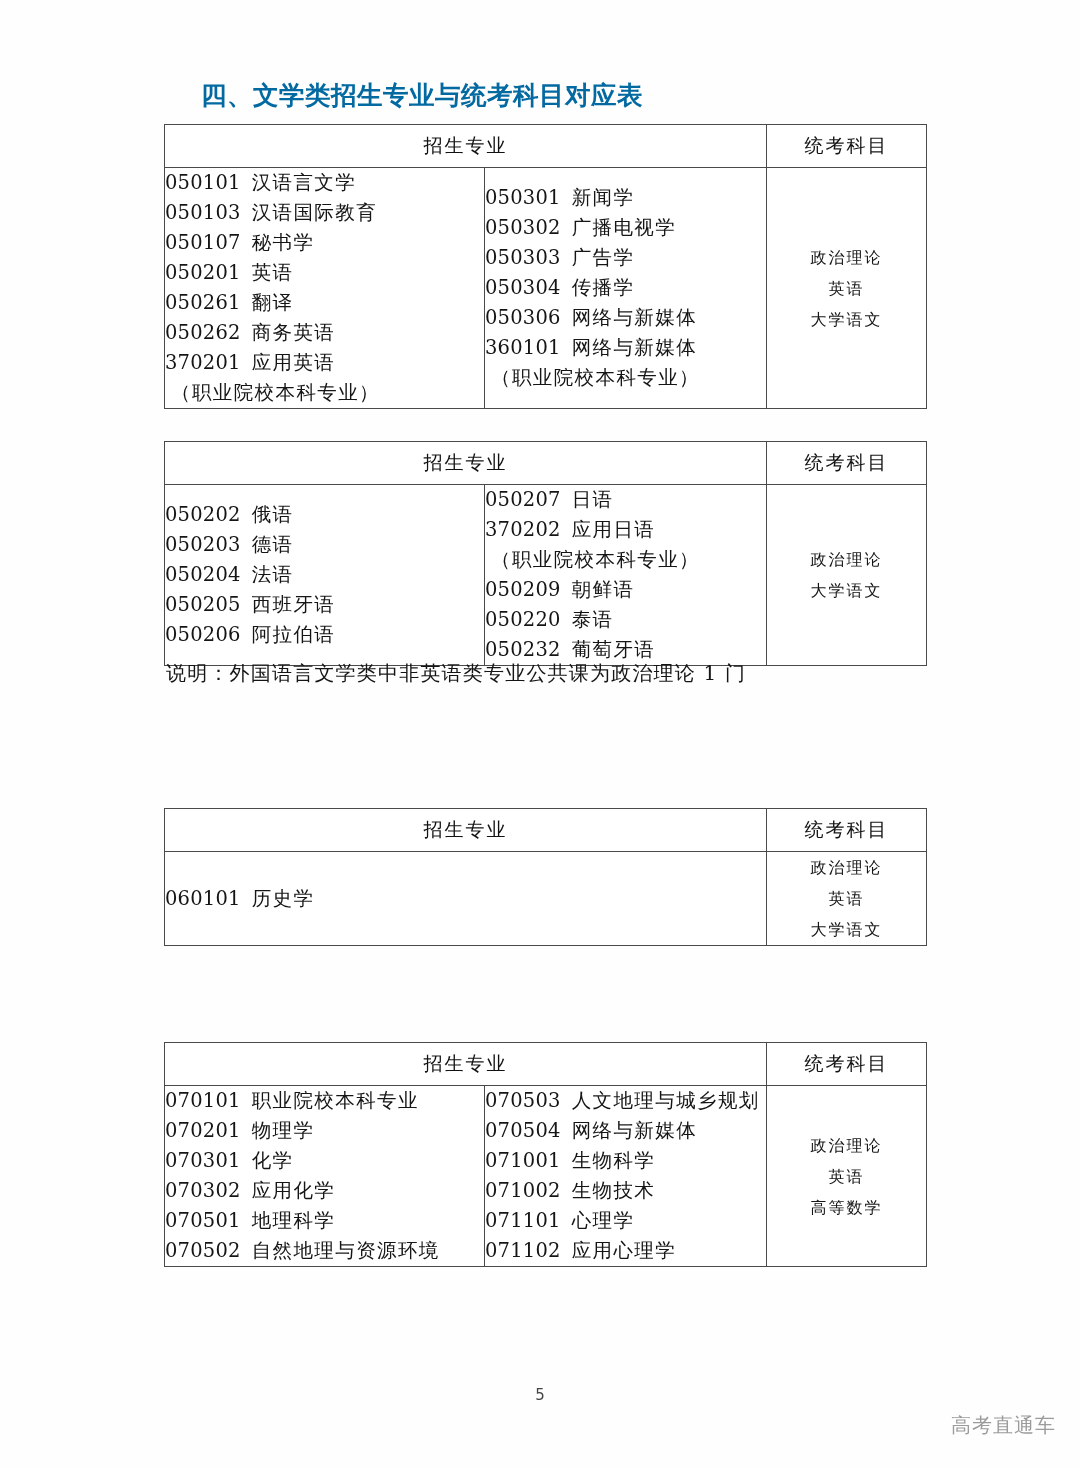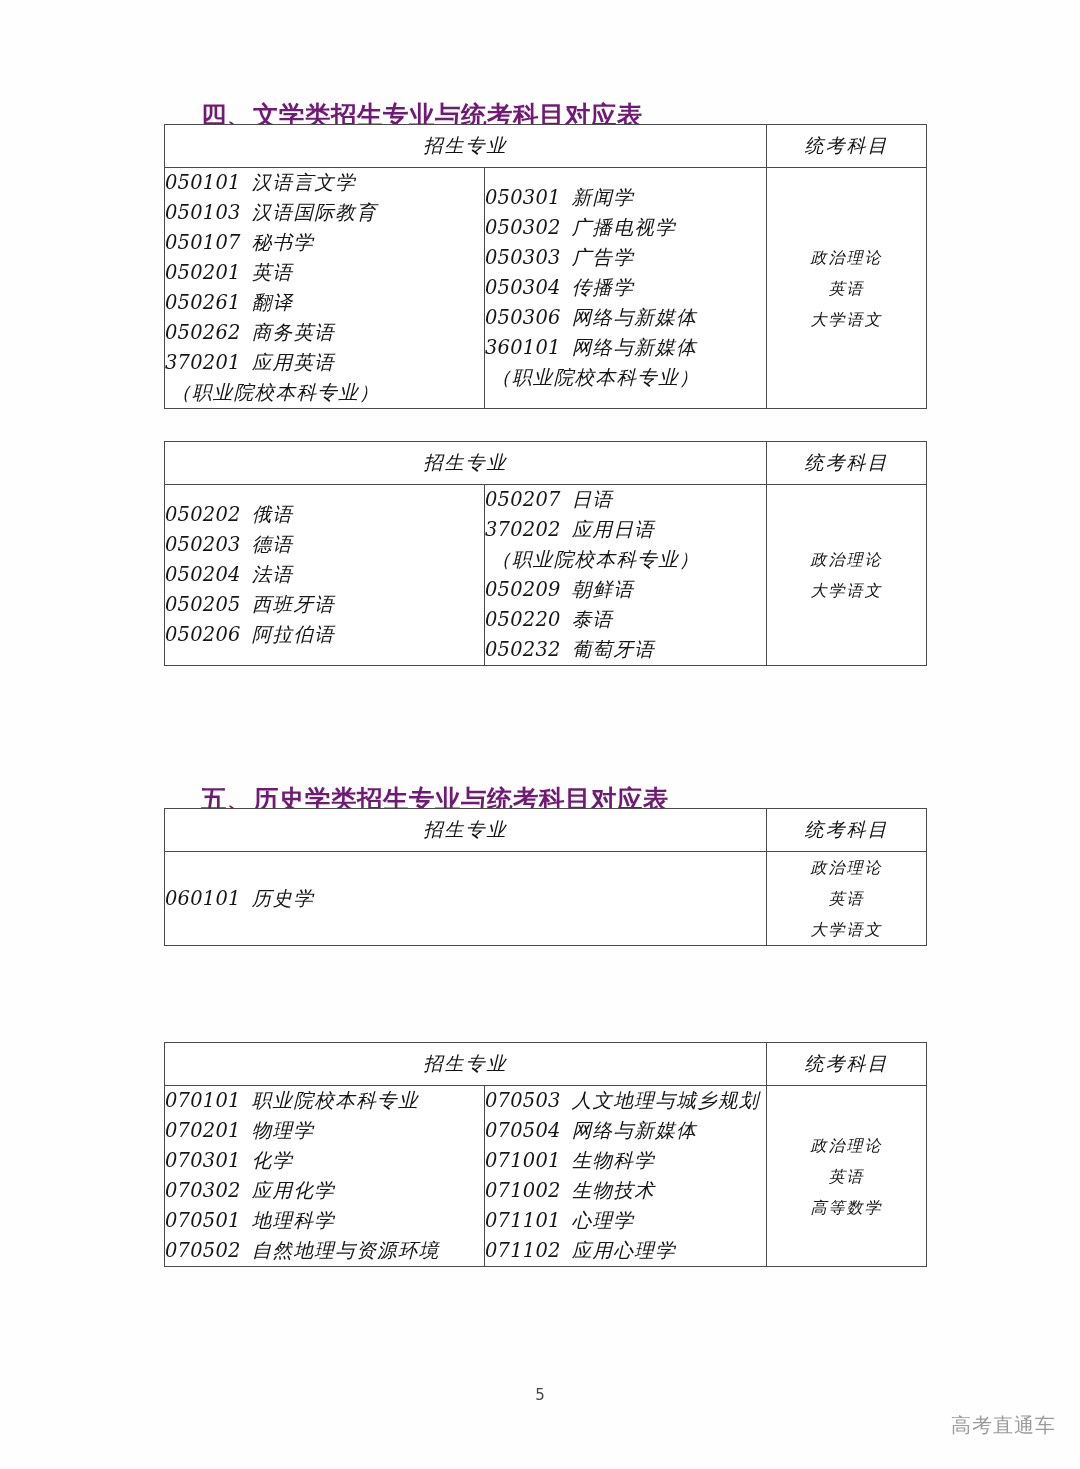--- a/index.html
+++ b/index.html
@@ -23,35 +23,33 @@
   }
 
   
   .section-heading {
     position: absolute;
     left: 201px;
     font-family: "DejaVu Sans", "Liberation Sans", sans-serif;
     font-weight: bold;
     font-size: 25.5px;
     letter-spacing: 0.5px;
-    color: #701a75;
+    color: #0369a1;
     white-space: nowrap;
-    margin-top: 20px;
   }
   #heading-4 { top: 78px; }
   #heading-5 { top: 762px; }
   #heading-6 { top: 996px; }
 
   
   table.doc-table {
     position: absolute;
     border-collapse: collapse;
     table-layout: fixed;
     background: #ffffff;
-    font-style: italic;
   }
   table.doc-table td,
   table.doc-table th {
     border: 1.6px solid #4a4a4a;
     padding: 0;
     vertical-align: middle;
     font-weight: normal;
   }
 
   .hdr-cell {
@@ -222,22 +220,22 @@
           <div class="major-line"><span class="code">050232</span><span class="name">葡萄牙语</span></div>
         </td>
         <td class="subject-cell">
           <div class="subject-line">政治理论</div>
           <div class="subject-line">大学语文</div>
         </td>
       </tr>
     </tbody>
   </table>
 
-
-  <div class="section-heading" id="heading-5">五、历史学类招生专业与统考科目对应表</div>
+  <div id="note-line">说明：外国语言文学类中非英语类专业公共课为政治理论 1 门</div>
+
 
   <table class="doc-table" id="table-hist">
     <colgroup>
       <col style="width:602px">
         <col class="col-subj">
     </colgroup>
     <tbody>
       <tr>
         <th class="hdr-cell">招生专业</th>
         <th class="hdr-cell">统考科目</th>

